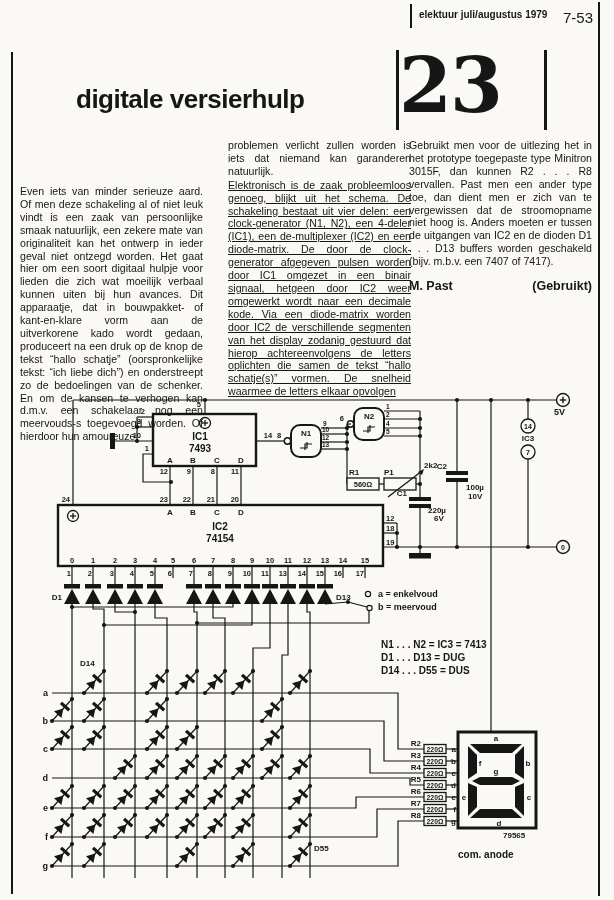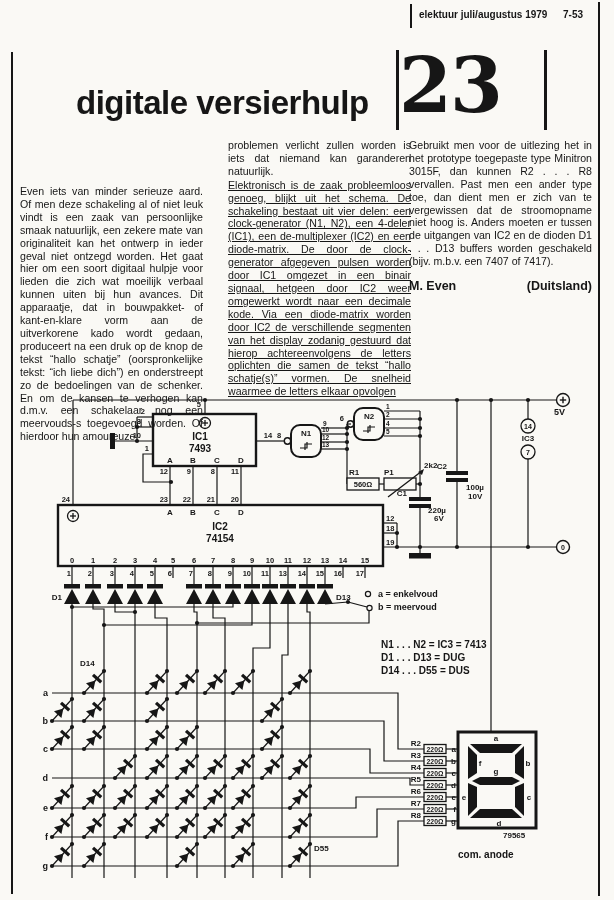--- a/index.html
+++ b/index.html
@@ -1,22 +1,22 @@
 <!DOCTYPE html>
 <html><head>
 <meta charset="utf-8">
 <style>
   html,body{margin:0;padding:0;}
   body{width:614px;height:900px;position:relative;background:#faf9f5;
        font-family:"Liberation Sans",sans-serif;color:#161616;overflow:hidden;}
   .abs{position:absolute;}
   .rule{position:absolute;background:#161616;}
   #hdr-mag{left:419px;top:9px;font-size:10px;font-weight:bold;}
-  #hdr-page{left:563px;top:9px;font-size:10px;font-weight:bold;}
-  #title{left:76px;top:84px;font-size:33px;font-weight:bold;letter-spacing:-0.5px;}
+  #hdr-page{left:563px;top:9px;font-size:15px;font-weight:normal;}
+  #title{left:76px;top:84px;font-size:26px;font-weight:bold;letter-spacing:-0.5px;}
   #num23{left:399px;top:46px;font-family:"DejaVu Serif",serif;font-weight:bold;
          font-size:76px;line-height:80px;letter-spacing:-2px;}
   .col{position:absolute;top:139px;width:183px;font-size:10.6px;line-height:12.9px;
        text-align:justify;}
   .col p{margin:0 0 0 0;}
   .col p + p{margin-top:1px;text-decoration:underline;}
   #col1{left:20px;margin-top:46px;} #col2{left:228px;} #col3{left:409px;}
   #byline{display:flex;justify-content:space-between;margin-top:12px;
           font-size:12.5px;font-weight:bold;}
   #schematic{position:absolute;left:0;top:380px;}
@@ -42,22 +42,22 @@
   </div>
 <div id="col2" class="col">
     <p>problemen verlicht zullen worden is iets dat niemand kan garanderen natuurlijk.</p>
     <p>Elektronisch is de zaak probleemloos genoeg, blijkt uit het schema. De schakeling bestaat uit vier delen: een clock-generator (N1, N2), een 4-deler (IC1), een de-multiplexer (IC2) en een diode-matrix. De door de clock-generator afgegeven pulsen worden door IC1 omgezet in een binair signaal, hetgeen door IC2 weer omgewerkt wordt naar een decimale kode. Via een diode-matrix worden door IC2 de verschillende segmenten van het display zodanig gestuurd dat hierop achtereenvolgens de letters oplichten die samen de tekst “hallo schatje(s)” vormen. De snelheid waarmee de letters elkaar opvolgen</p>
   </div>
 <div id="col3" class="col">
   <div id="col3-paras">
       <p>Gebruikt men voor de uitlezing het in het prototype toegepaste type Minitron 3015F, dan kunnen R2 . . . R8 vervallen. Past men een ander type toe, dan dient men er zich van te vergewissen dat de stroomopname niet hoog is. Anders moeten er tussen de uitgangen van IC2 en de dioden D1 . . . D13 buffers worden geschakeld (bijv. m.b.v. een 7407 of 7417).</p>
     </div>
   <div id="byline">
-    <span>M. Even</span>
-    <span>(Duitsland)</span>
+    <span>M. Past</span>
+    <span>(Gebruikt)</span>
   </div>
 </div>
 
 <svg id="schematic" width="614" height="520" viewBox="0 380 614 520" xmlns="http://www.w3.org/2000/svg">
     <polyline points="73,400,556,400" fill="none" stroke="#161616" stroke-width="1.2"></polyline>
     <polyline points="73,400,73,505" fill="none" stroke="#161616" stroke-width="1.2"></polyline>
     <polyline points="205,400,205,414" fill="none" stroke="#161616" stroke-width="1.2"></polyline>
     <polyline points="256,441,284,441" fill="none" stroke="#161616" stroke-width="1.2"></polyline>
     <polyline points="321,428,347,428" fill="none" stroke="#161616" stroke-width="1.2"></polyline>
     <polyline points="321,434,347,434" fill="none" stroke="#161616" stroke-width="1.2"></polyline>

